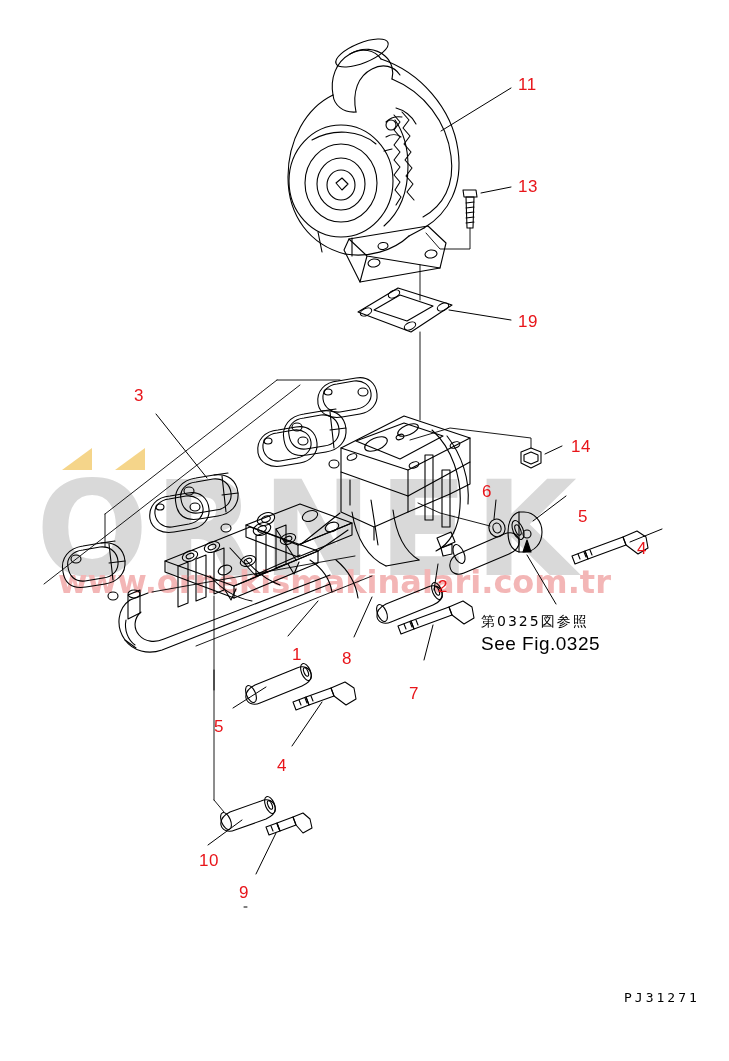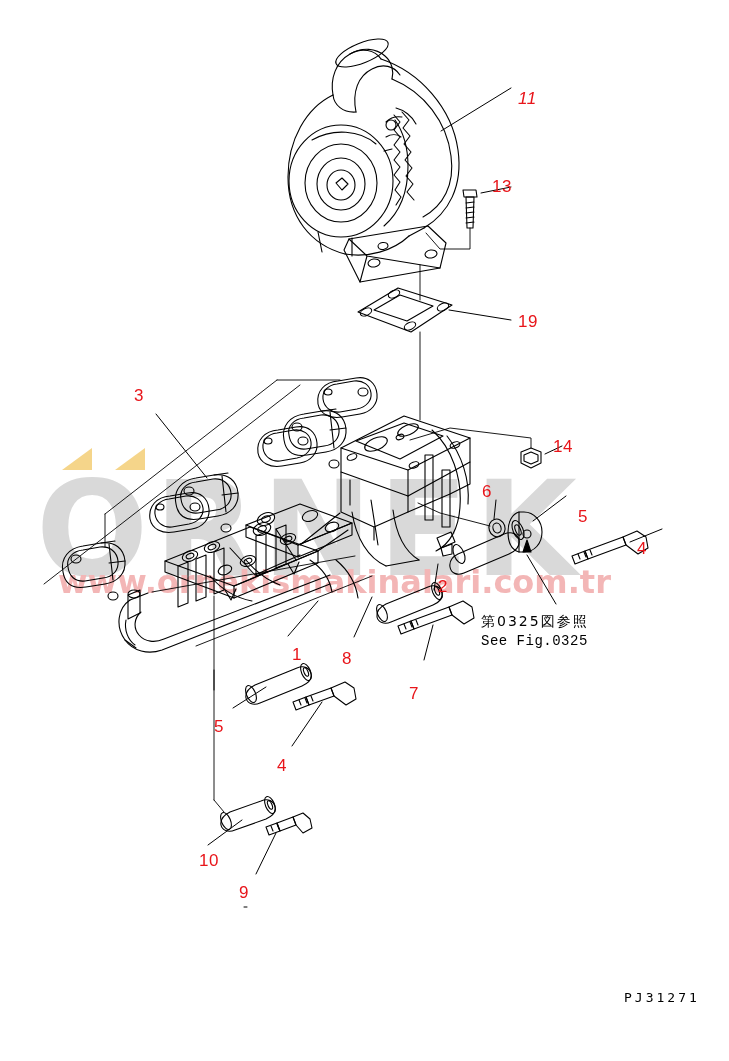--- a/index.html
+++ b/index.html
@@ -4,22 +4,22 @@
 <style>
   html,body{margin:0;padding:0;background:#ffffff;}
   body{width:729px;height:1061px;position:relative;overflow:hidden;
        font-family:"Liberation Sans", sans-serif;}
   #stage{position:absolute;left:0;top:0;width:729px;height:1061px;}
   svg{position:absolute;left:0;top:0;}
   .callout{position:absolute;color:#e8151a;font-size:17px;font-family:"Liberation Sans",sans-serif;
            letter-spacing:0.5px;line-height:1;white-space:nowrap;}
   .jp{position:absolute;color:#000;font-family:"DejaVu Sans",sans-serif;font-size:14px;
       letter-spacing:2px;white-space:nowrap;text-align:right;}
-  .enref{position:absolute;color:#000;font-family:Liberation Mono, monospace;
-      font-size:14px;letter-spacing:0.5px;white-space:nowrap;}
+  .enref{position:absolute;color:#000;font-family:Liberation Sans, sans-serif;
+      font-size:19px;letter-spacing:0.5px;white-space:nowrap;}
   .drawcode{position:absolute;color:#000;font-family:"DejaVu Sans Mono","Liberation Mono",monospace;
       font-size:13px;letter-spacing:3px;white-space:nowrap;}
   .wm-layer{position:absolute;left:0;top:0;width:729px;height:1061px;pointer-events:none;}
   .wm-text{position:absolute;font-family:"DejaVu Sans","Liberation Sans",sans-serif;
            font-weight:bold;color:#d9d9d9;white-space:nowrap;}
   .wm-url{position:absolute;font-family:"DejaVu Sans","Liberation Sans",sans-serif;
           font-weight:bold;color:#f3b6b6;white-space:nowrap;}
   .tri{position:absolute;width:0;height:0;}
 </style>
 </head>
@@ -298,23 +298,23 @@
   <div class="callout" style="left:134px;top:387px;">3</div>
   <div class="callout" style="left:637px;top:540px;">4</div>
   <div class="callout" style="left:277px;top:757px;">4</div>
   <div class="callout" style="left:578px;top:508px;">5</div>
   <div class="callout" style="left:214px;top:718px;">5</div>
   <div class="callout" style="left:482px;top:483px;">6</div>
   <div class="callout" style="left:409px;top:685px;">7</div>
   <div class="callout" style="left:342px;top:650px;">8</div>
   <div class="callout" style="left:239px;top:884px;">9</div>
   <div class="callout" style="left:188px;top:852px;margin-left:11px;">10</div>
-  <div class="callout" style="left:518px;top:90px;font-style:italic;">11</div>
+  <div class="callout" style="left:518px;top:76px;">11</div>
   <div class="callout" style="left:518px;top:313px;">19</div>
-  <div class="callout" style="left:492px;top:178px;">13</div>
-  <div class="callout" style="left:553px;top:438px;">14</div>
+  <div class="callout" style="left:518px;top:178px;">13</div>
+  <div class="callout" style="left:571px;top:438px;">14</div>
 
   <div class="jp" style="left:481px;top:613px;">第0325図参照</div>
   <div class="enref" style="left:481px;top:633px;">See Fig.0325</div>
 
   <div class="drawcode" style="left:624px;top:990px;">PJ31271</div>
 
 </div>
 
 </body></html>

